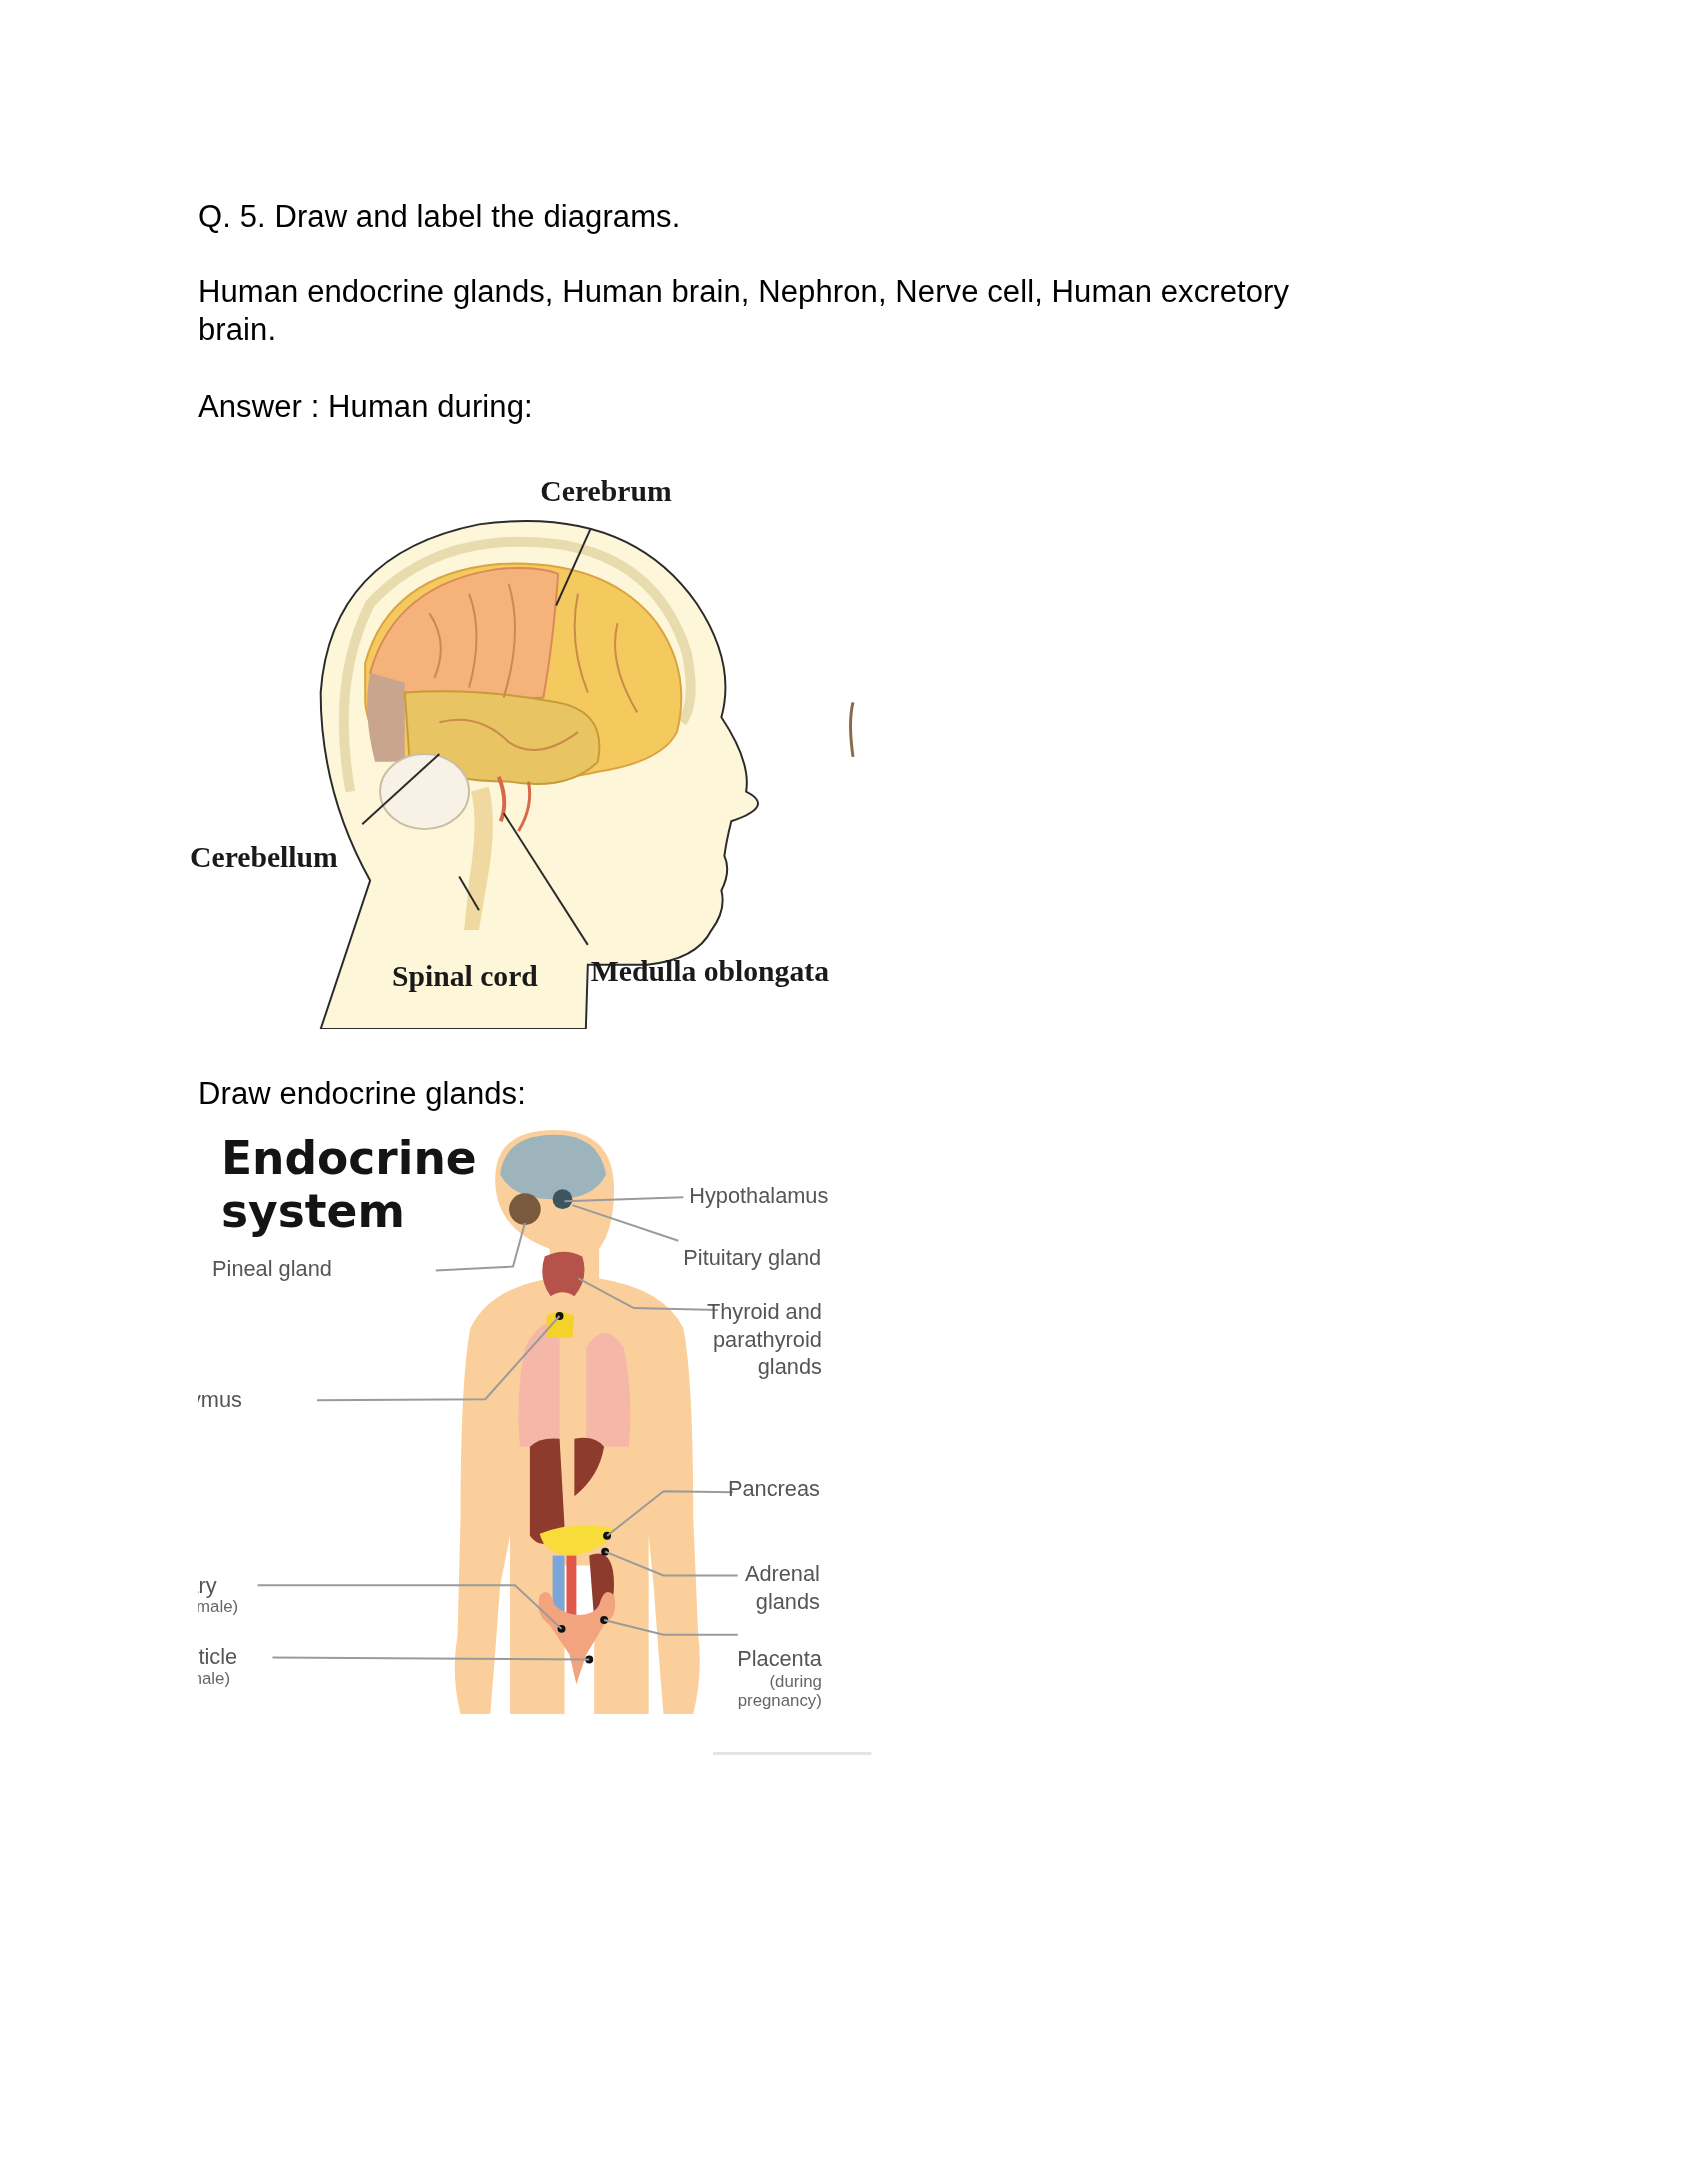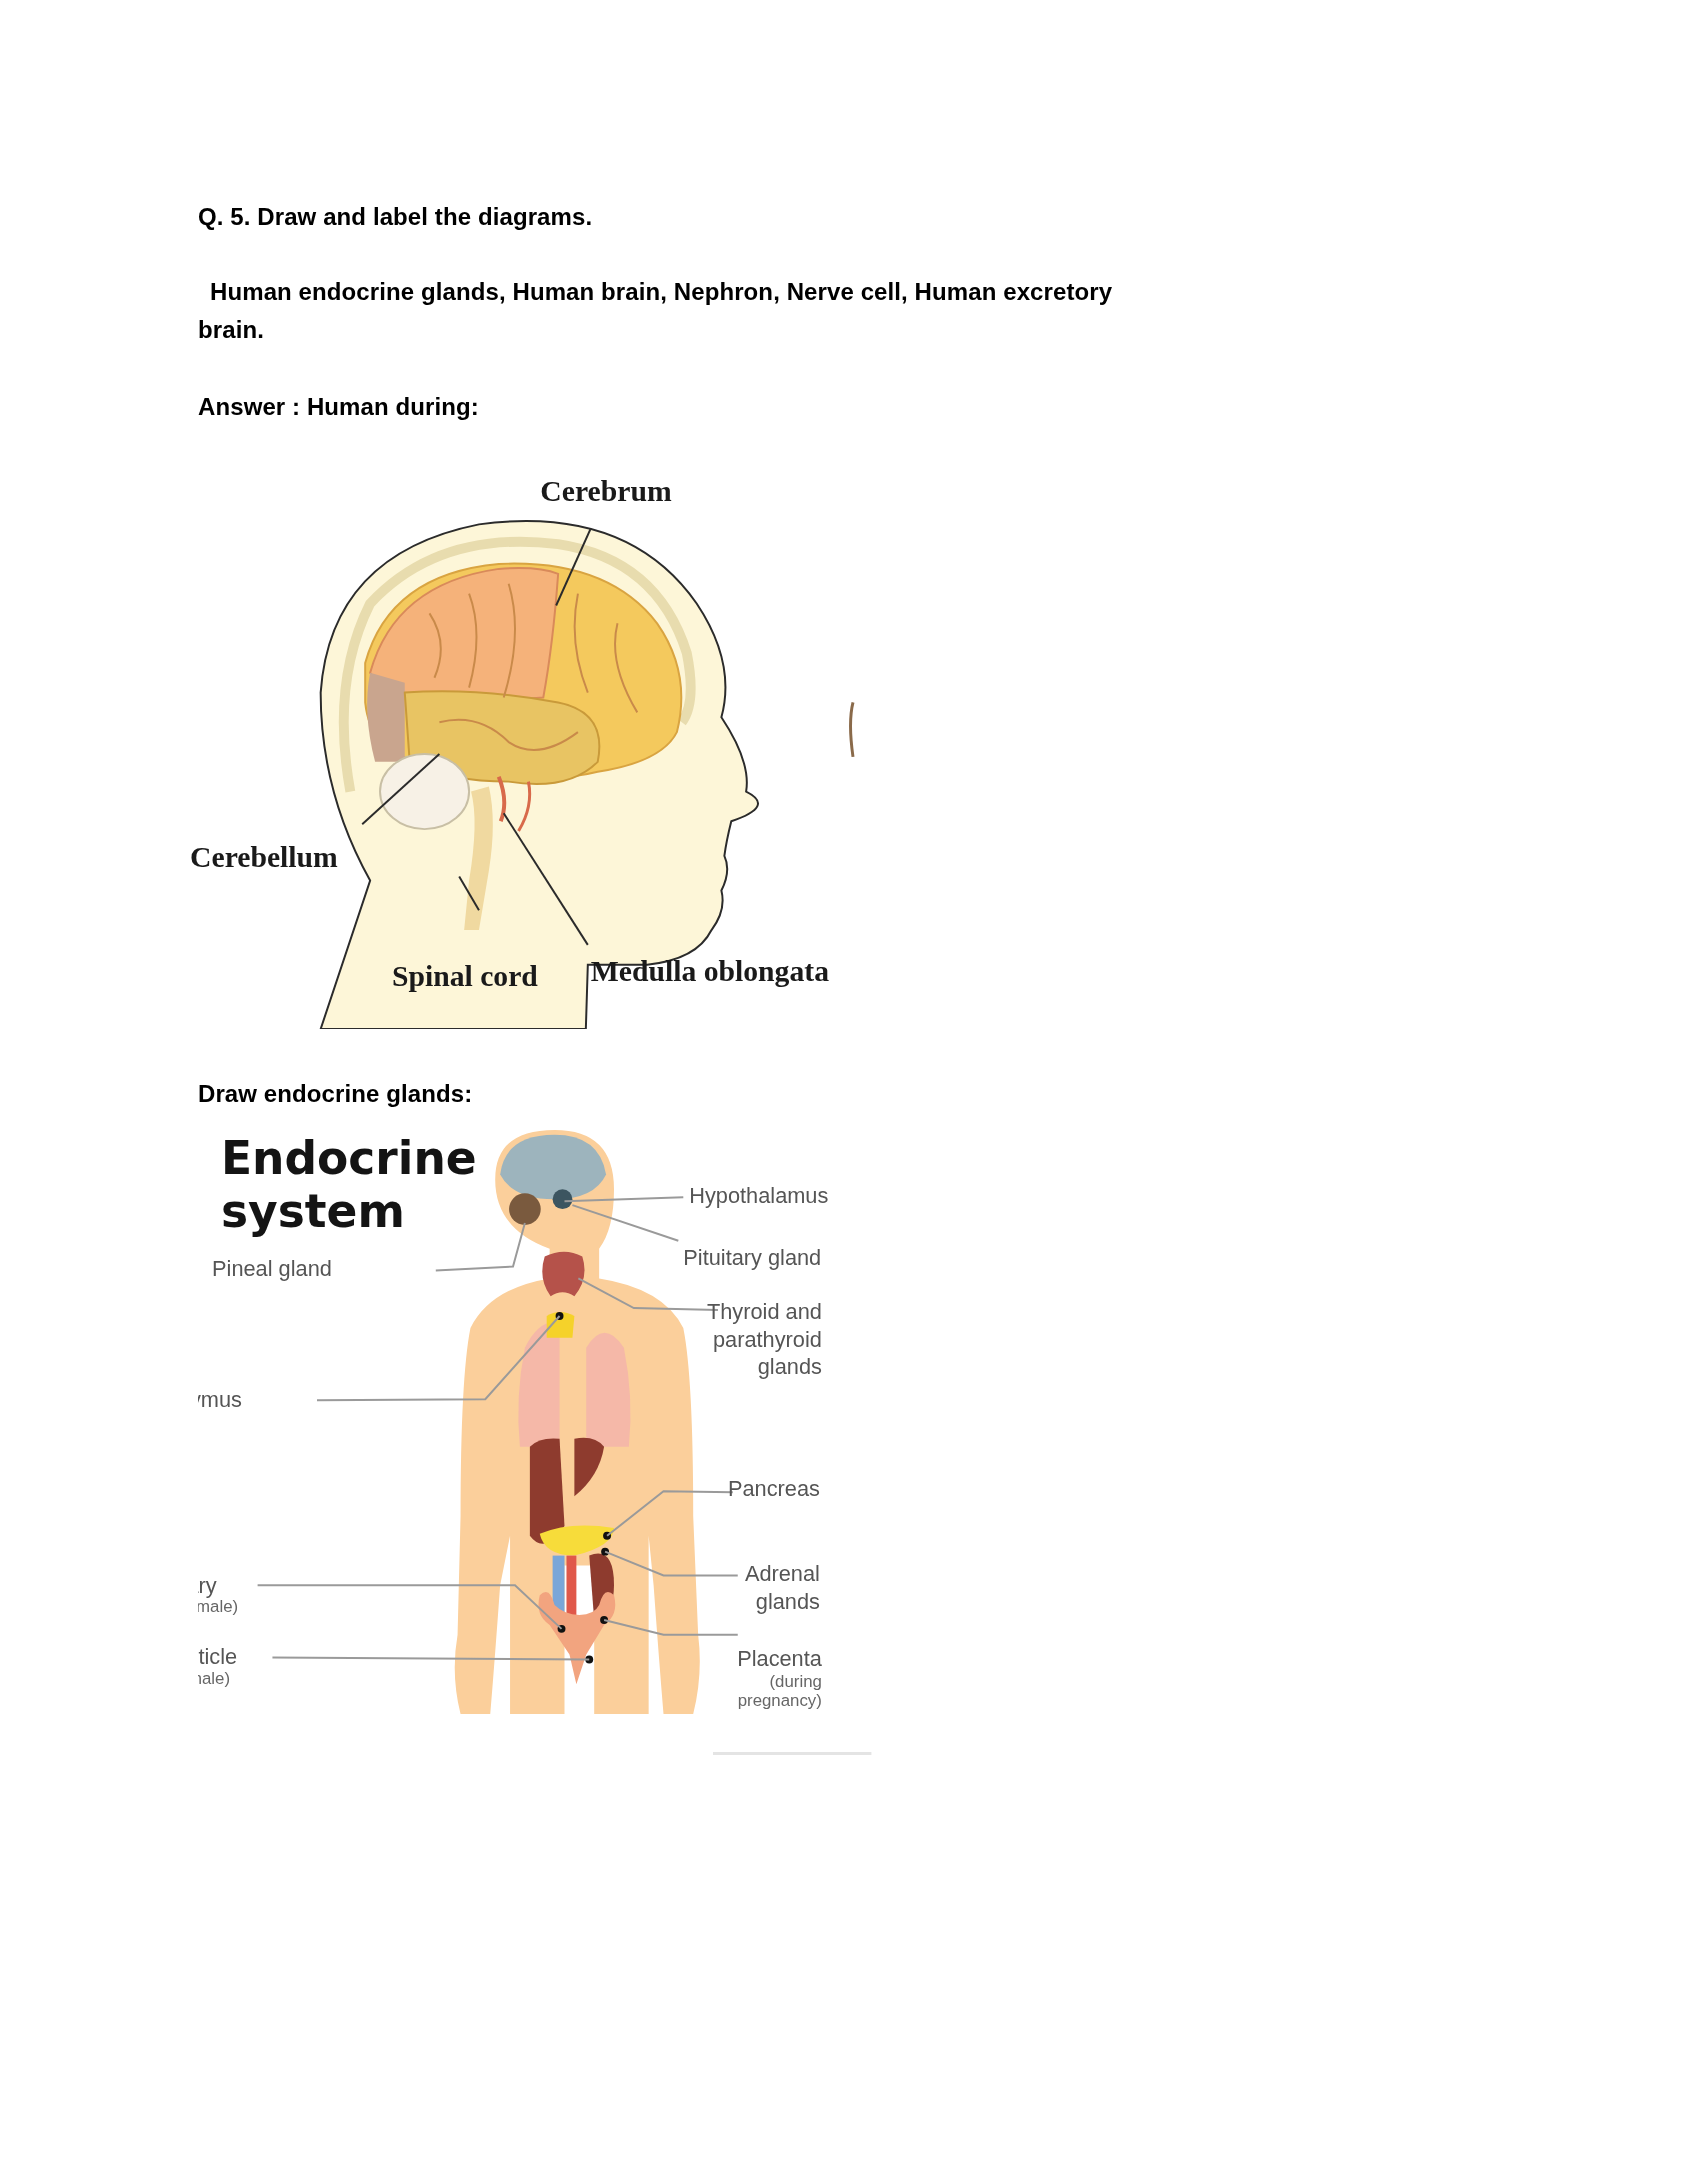--- a/index.html
+++ b/index.html
@@ -1,29 +1,29 @@
 <!DOCTYPE html>
 <html><head>
 <meta charset="utf-8">
 <style>
   html, body { margin: 0; padding: 0; background: #ffffff; }
   body { width: 1683px; height: 2178px; position: relative; overflow: hidden;
          font-family: "Liberation Sans", sans-serif; color: #000; }
-  .txt { position: absolute; font-weight: bold; font-size: 24px; line-height: 38px; letter-spacing: 0.1px; }
+  .txt { position: absolute; font-weight: normal; font-size: 31px; line-height: 38px; letter-spacing: 0.1px; }
   .figure { position: absolute; }
   .serif-label { font-family: "Liberation Serif", serif; font-weight: bold; font-size: 30px; fill: #1a1a1a; }
   .sans-label { font-family: "Liberation Sans", sans-serif; font-size: 22px; fill: #555; }
   .sans-small { font-family: "Liberation Sans", sans-serif; font-size: 17px; fill: #666; }
   .endo-title { font-family: "DejaVu Sans", sans-serif; font-weight: bold; font-size: 46px; fill: #141414; }
 </style>
 </head>
 <body>
 
 <div class="txt" style="left:198px; top:198px;">Q. 5. Draw and label the diagrams.</div>
-<div class="txt" style="left:198px; top:273px;margin-left:12px;">Human endocrine glands, Human brain, Nephron, Nerve cell, Human excretory</div>
+<div class="txt" style="left:198px; top:273px;">Human endocrine glands, Human brain, Nephron, Nerve cell, Human excretory</div>
 <div class="txt" style="left:198px; top:311px;">brain.</div>
 <div class="txt" style="left:198px; top:388px;">Answer : Human during:</div>
 
 <div class="figure" style="left:182px; top:465px; width:683px; height:564px;">
   <svg width="683" height="564" viewBox="0 0 690 570">
 
     <path d="M140 570 L190 420 Q140 330 140 230 Q150 90 300 60 Q450 40 520 140 Q560 200 545 255 Q575 300 570 330 Q600 345 555 360 Q550 380 548 395 Q555 410 545 430 Q550 450 535 470 Q520 500 470 505 L410 505 L408 570 Z" fill="#fdf6d8" stroke="#2b2b2b" stroke-width="2"></path>
 
     <path d="M170 330 Q150 220 190 140 Q260 65 380 80 Q480 95 510 190 Q520 240 505 260" fill="none" stroke="#e8dcae" stroke-width="10"></path>
 

